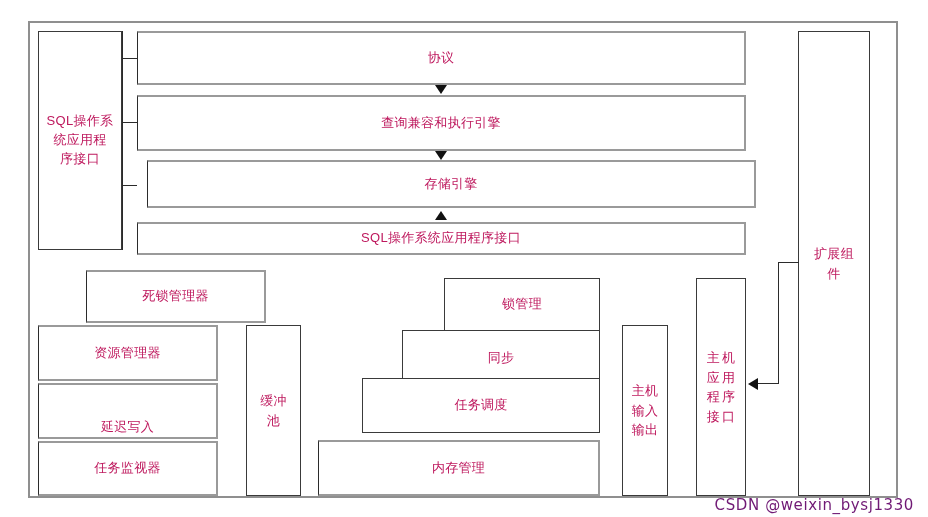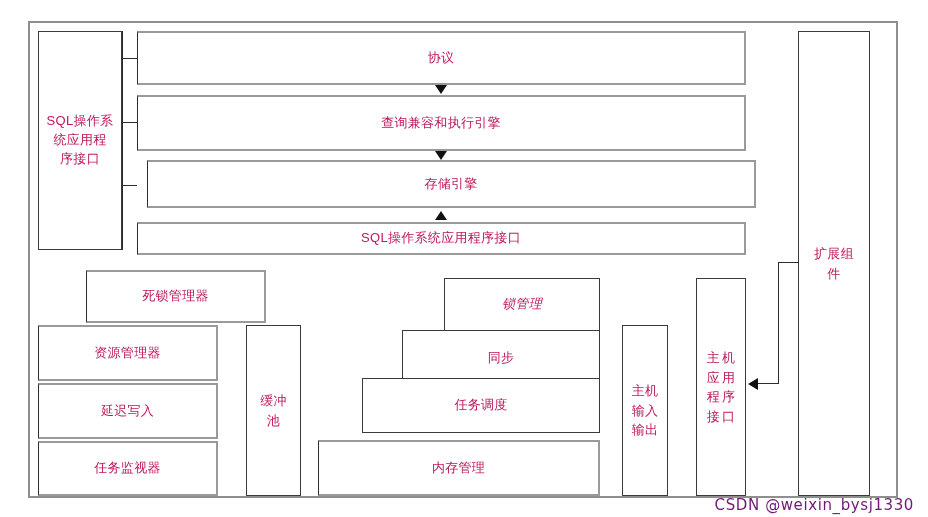--- a/index.html
+++ b/index.html
@@ -134,34 +134,34 @@
   <div class="arrow-up" style="left:435px; top:211px;"></div>
 
   <div class="box shadowed" style="left:38px; top:270px; width:180px; height:53px;margin-left:48px;">
     <span class="lbl">死锁管理器</span>
   </div>
 
   <div class="box shadowed" style="left:38px; top:325px; width:180px; height:56px;">
     <span class="lbl">资源管理器</span>
   </div>
 
-  <div class="box shadowed" style="left:38px; top:383px; width:180px; height:56px;">
+  <div class="box shadowed" style="left:38px; top:383px; width:180px; height:56px;align-items:flex-end;">
     <span class="lbl">延迟写入</span>
   </div>
 
   <div class="box shadowed" style="left:38px; top:441px; width:180px; height:55px;">
     <span class="lbl">任务监视器</span>
   </div>
 
   <div class="box" style="left:246px; top:325px; width:55px; height:171px;">
     <span class="lbl vert">缓冲
 池</span>
   </div>
 
-  <div class="box" style="left:444px; top:278px; width:156px; height:53px;font-style:italic;">
+  <div class="box" style="left:444px; top:278px; width:156px; height:53px;">
     <span class="lbl">锁管理</span>
   </div>
 
   <div class="box" style="left:402px; top:330px; width:198px; height:56px;">
     <span class="lbl">同步</span>
   </div>
 
   <div class="box" style="left:362px; top:378px; width:238px; height:55px;">
     <span class="lbl">任务调度</span>
   </div>

